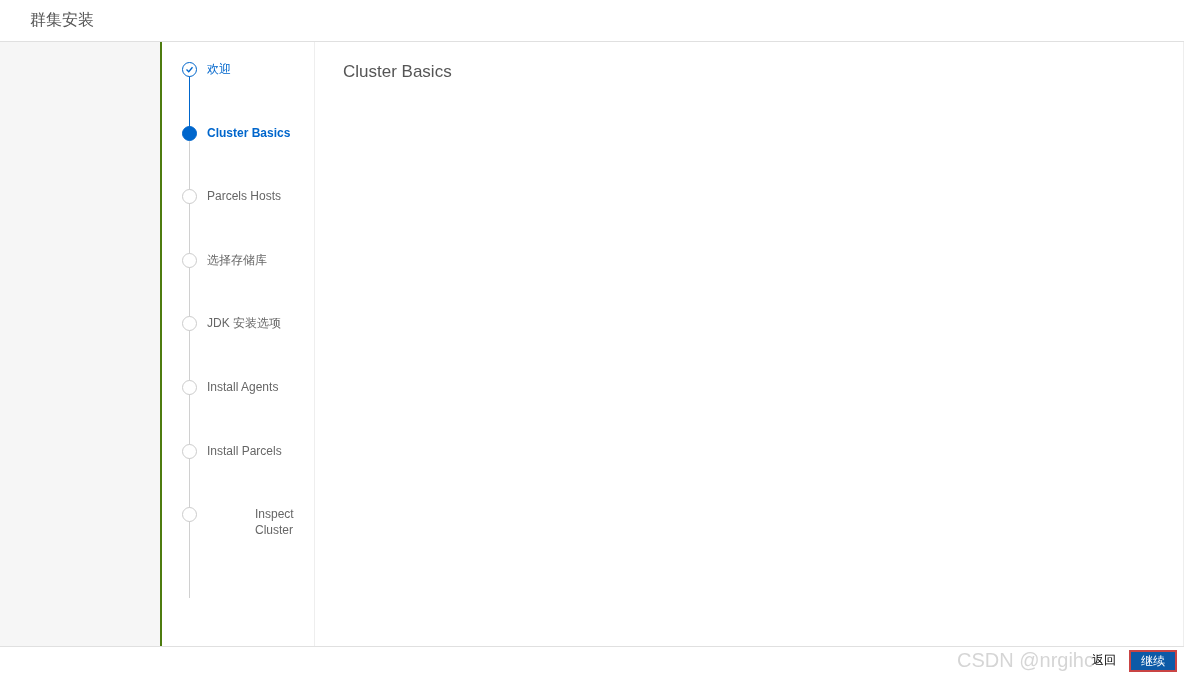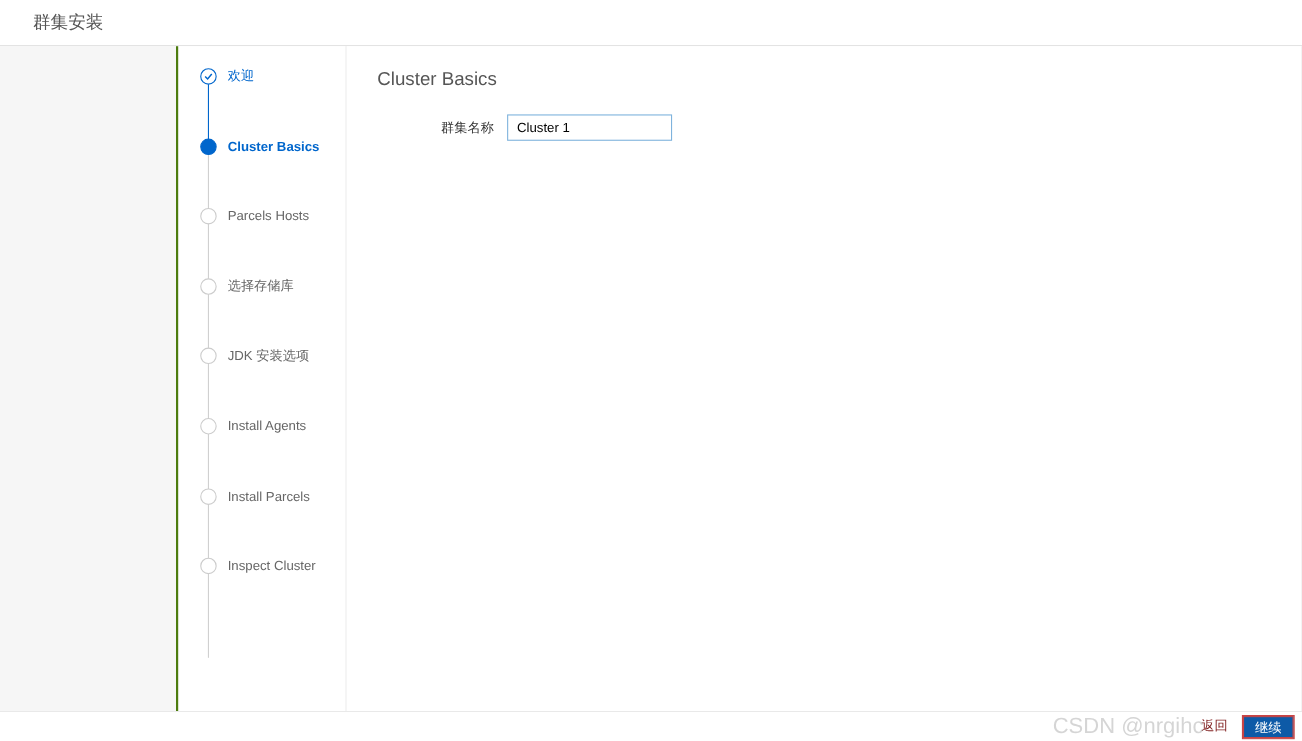--- a/index.html
+++ b/index.html
@@ -40,20 +40,21 @@
     }
     .step {
       display: flex;
       align-items: flex-start;
       margin-bottom: 48px;
       position: relative;
       z-index: 1;
     }
     .step:last-child {
       margin-bottom: 4px;
+      gap: 48px;
     }
     .step-indicator {
       width: 15px;
       height: 15px;
       border-radius: 50%;
       border: 1.5px solid #ccc;
       background: #fff;
       flex-shrink: 0;
       margin-right: 10px;
       display: flex;
@@ -140,21 +141,21 @@
     .btn {
       height: 20px;
       padding: 0 8px;
       font-size: 12px;
       border: none;
       cursor: pointer;
       margin-left: 6px;
     }
     .btn-back {
       background: transparent;
-      color: #7f1d1d;
+      color: #000000;
     }
     .btn-continue {
       background: #0d5aa7;
       color: #fff;
       border: 1px solid #c94444;
       outline: 1px solid #c94444;
       padding: 1px 10px;
     }
     .watermark {
       position: fixed;
@@ -222,24 +223,20 @@
 
       <div class="step">
         <div class="step-indicator"></div>
         <div class="step-label">Inspect Cluster</div>
       </div>
     </div>
   </div>
 
   <div class="main-content">
     <h2 class="content-title">Cluster Basics</h2>
-    <div class="form-row">
-      <label class="form-label">群集名称</label>
-      <input type="text" class="form-input" value="Cluster 1" style="">
-    </div>
   </div>
 </div>
 
 <div class="footer">
   <button class="btn btn-back">返回</button>
   <button class="btn btn-continue">继续</button>
 </div>
 
 <div class="watermark">CSDN @nrgihc</div>
 

